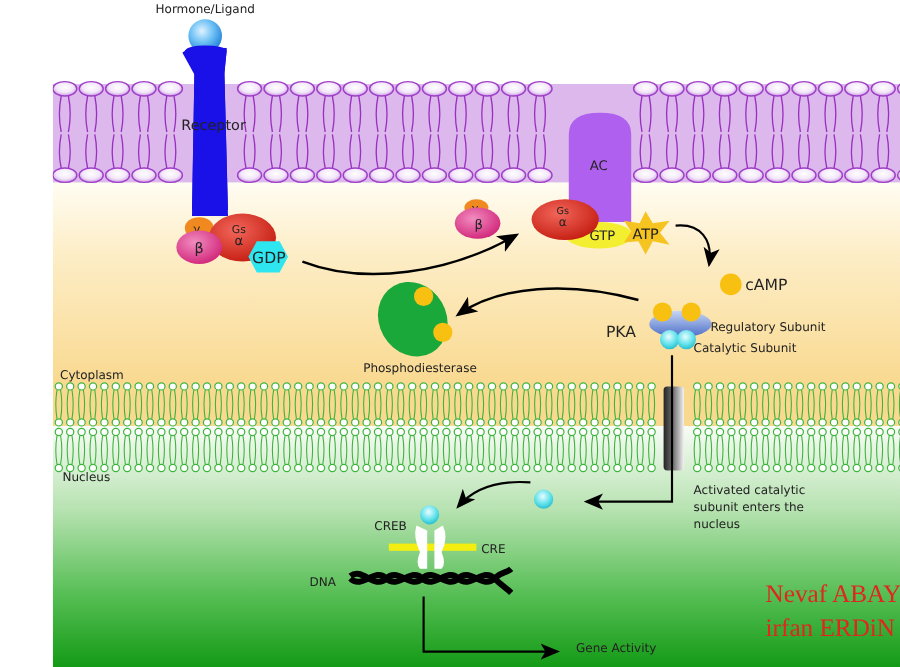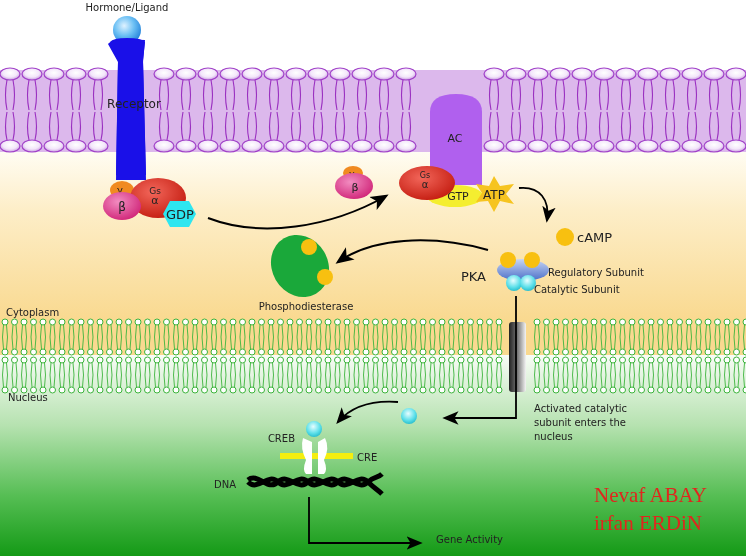--- a/index.html
+++ b/index.html
@@ -1,17 +1,17 @@
 <!DOCTYPE html>
 <html><head>
 <meta charset="utf-8">
 <style>
   html,body{margin:0;padding:0;}
   body{width:750px;height:556px;overflow:hidden;font-family:"DejaVu Sans",sans-serif;background:#fff;}
-  #stage{position:relative;width:676px;height:556px;}
+  #stage{position:relative;width:676px;height:556px;margin-left:44px;}
   svg{position:absolute;left:0;top:0;}
   .lbl{font-family:"DejaVu Sans",sans-serif;fill:#222;}
   .sig{font-family:"Liberation Serif",serif;fill:#e0261e;font-size:21px;}
 </style>
 </head>
 <body>
 
 <div id="stage">
 <svg width="750" height="556" viewBox="0 0 750 556">
   <defs>

